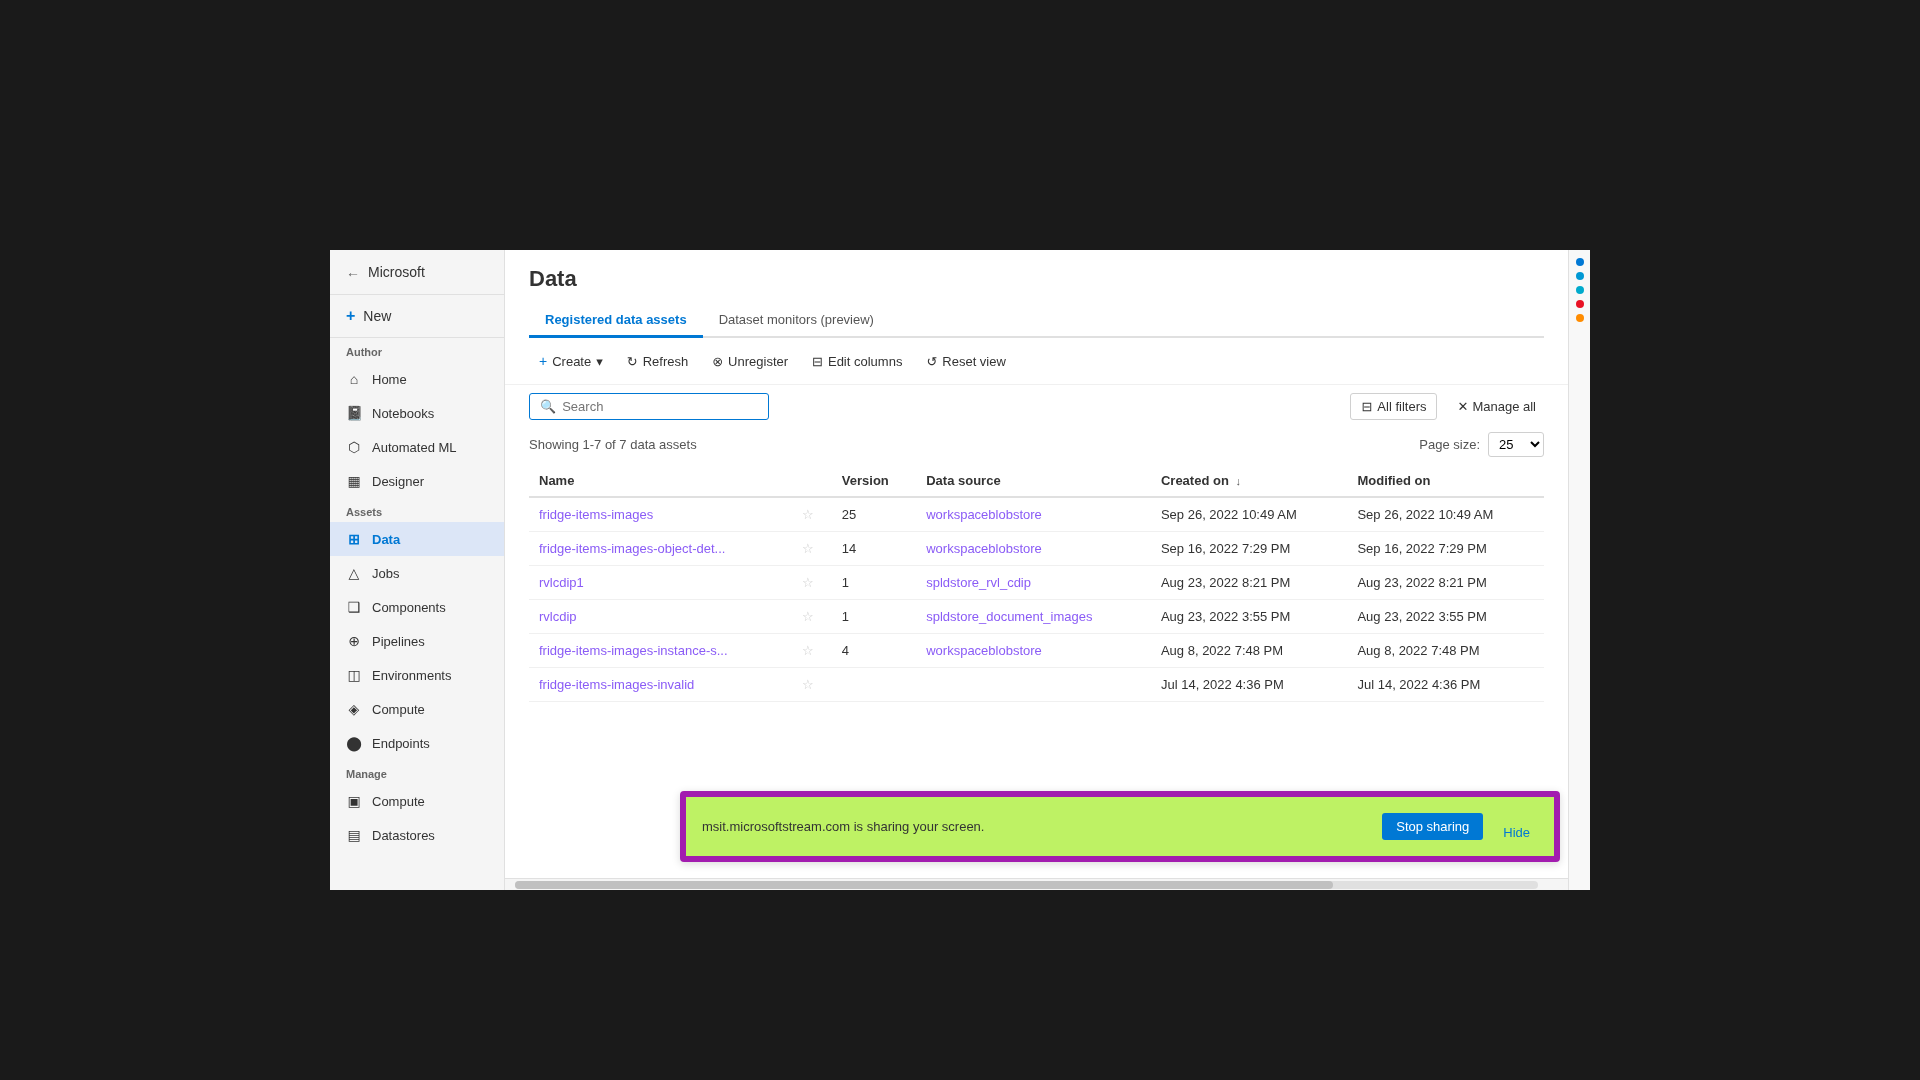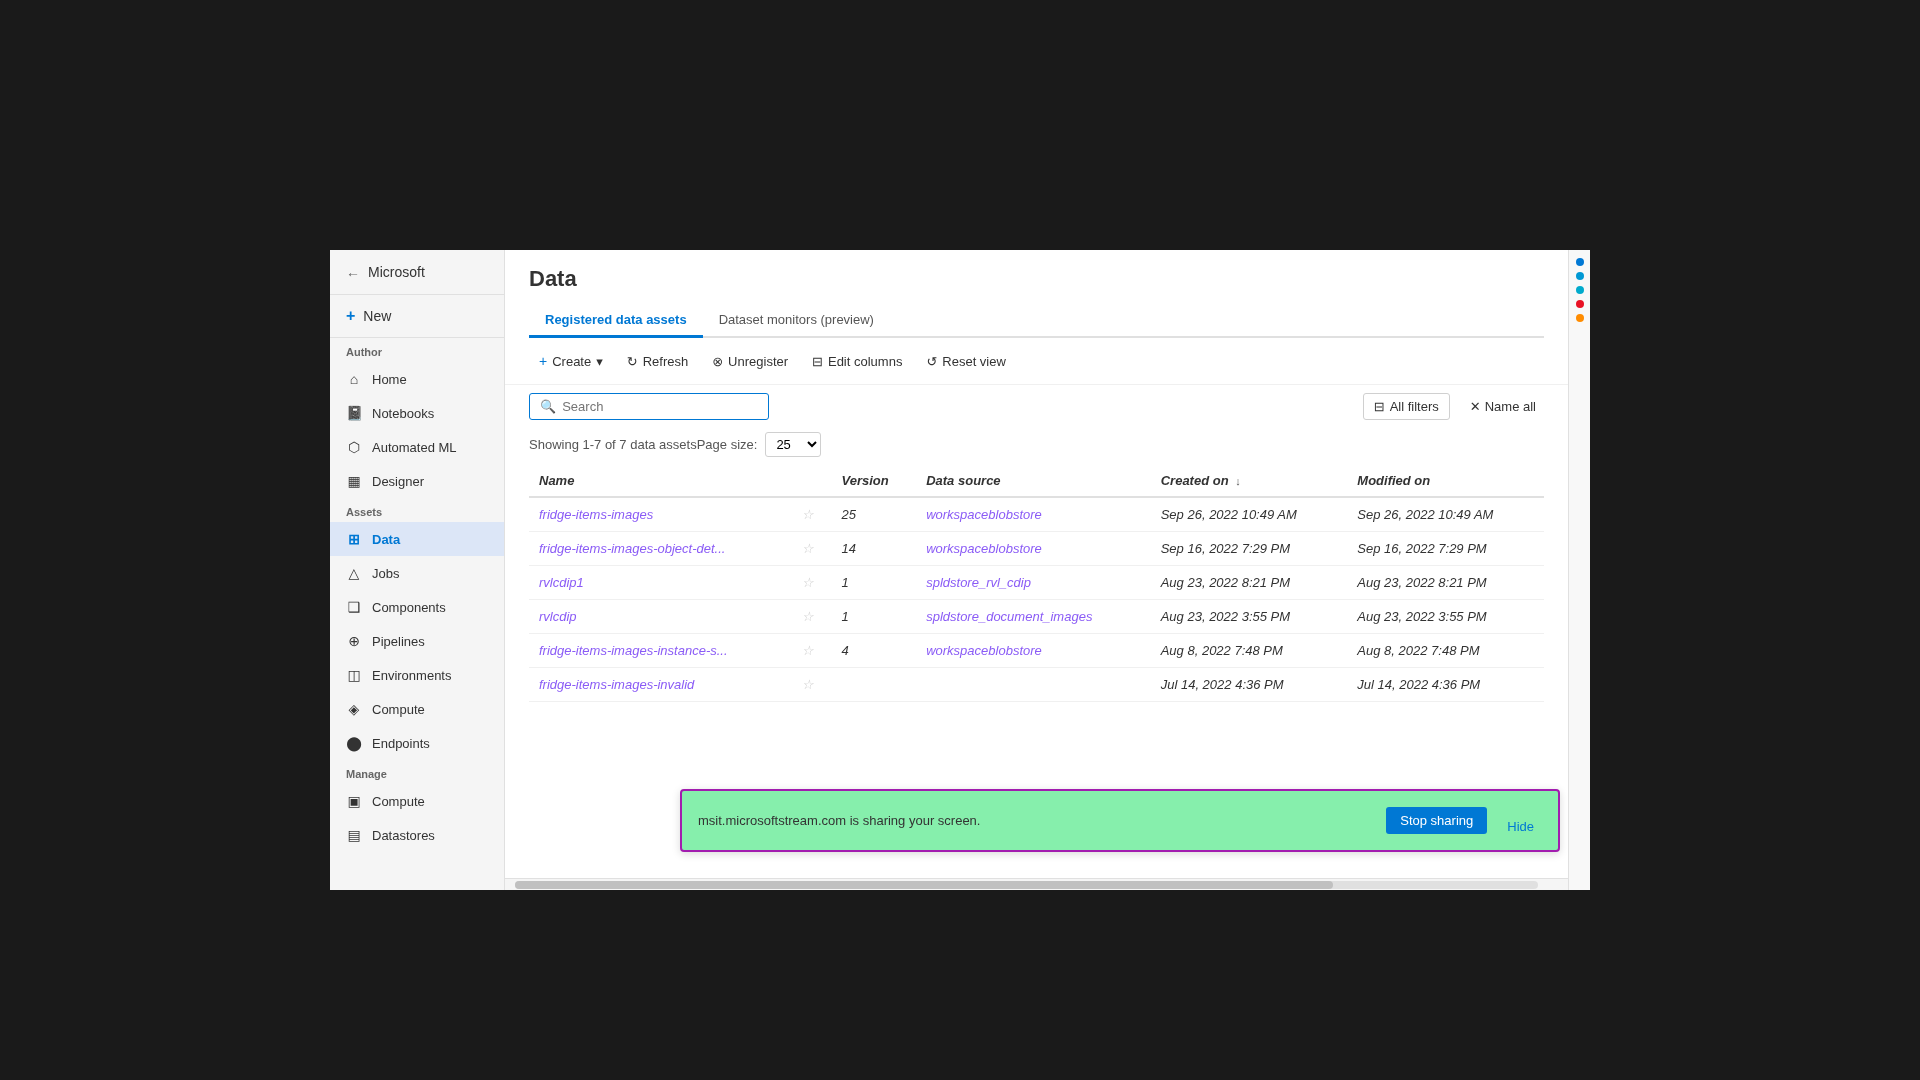--- a/index.html
+++ b/index.html
@@ -183,21 +183,21 @@
       border: none;
       background: transparent;
       cursor: pointer;
       font-size: 13px;
       color: #333;
     }
     
     .showing-row {
       display: flex;
       align-items: center;
-      justify-content: flex-start;
+      justify-content: space-between;
       padding: 4px 24px 8px;
     }
     .showing-text {
       font-size: 13px;
       color: #555;
     }
     .page-size-row {
       display: flex;
       align-items: center;
       gap: 8px;
@@ -210,21 +210,20 @@
       padding: 3px 6px;
       font-size: 13px;
       cursor: pointer;
       background: #fff;
     }
     
     .data-table {
       flex: 1;
       overflow: auto;
       padding: 0 24px;
-      font-style: italic;
     }
     table {
       width: 100%;
       border-collapse: collapse;
       font-size: 13px;
     }
     thead tr {
       border-bottom: 2px solid #e0e0e0;
     }
     th {
@@ -265,25 +264,25 @@
       position: absolute;
       left: 0;
       width: 80%;
       height: 8px;
       background: #c0c0c0;
       border-radius: 4px;
     }
     
     .notification-bar {
       position: absolute;
-      bottom: 38px;
+      bottom: 28px;
       left: 350px;
       right: 30px;
-      background: #86efac;
-      border: 2px solid #a21caf;
+      background: #bef264;
+      border: 6px solid #a21caf;
       border-radius: 4px;
       padding: 10px 16px;
       display: flex;
       align-items: center;
       gap: 12px;
       box-shadow: 0 2px 8px rgba(0,0,0,0.15);
       z-index: 10;
       font-size: 13px;
     }
     .notif-text { flex: 1; color: #333; }
@@ -431,21 +430,21 @@
         <span class="search-icon">🔍</span>
         <input class="search-input" type="text" placeholder="Search" style="">
       </div>
       <div class="spacer"></div>
       <button class="all-filters-btn">
         <span>⊟</span>
         <span>All filters</span>
       </button>
       <button class="clear-all-btn">
         <span>✕</span>
-        <span>Name all</span>
+        <span>Manage all</span>
       </button>
     </div>
 
     <div class="showing-row">
       <span class="showing-text">Showing 1-7 of 7 data assets</span>
       <div class="page-size-row">
         <span>Page size:</span>
         <select class="page-size-select">
           <option>25</option>
           <option>10</option>

